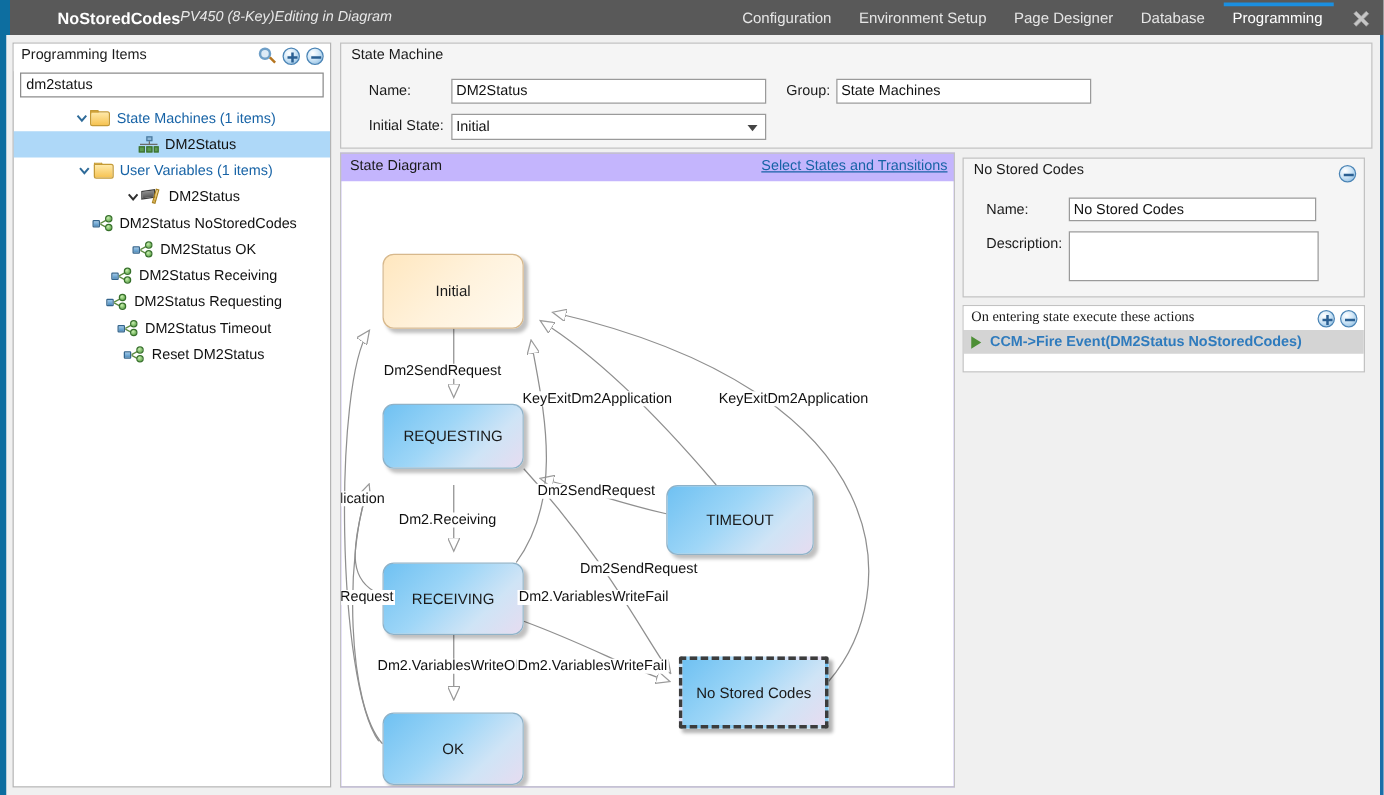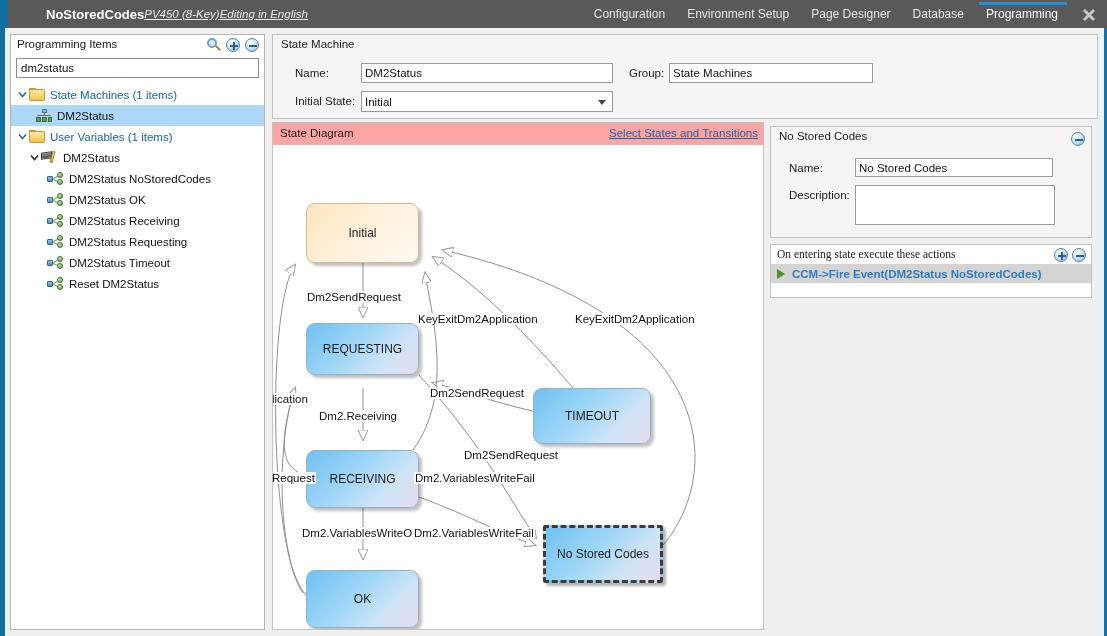--- a/index.html
+++ b/index.html
@@ -31,21 +31,21 @@
   .tb-title-wrap {
     position: absolute; left: 46px; top: 0; height: 28px;
     display: flex; align-items: center; 
   }
   .tb-title {
     color: #ffffff; font-size: 13px; font-weight: bold;
     letter-spacing: 0px;
   }
   .tb-sub {
     color: #e8e8e8; font-size: 11.5px;
-    font-style: italic; text-decoration: underline;
+    font-style: italic; 
   }
   .tb-nav {
     position: absolute; right: 38px; top: 0; height: 28px;
     display: flex; align-items: center; gap: 0px;
   }
   .tb-tab {
     color: #e6e6e6; font-size: 12px;
     padding: 0 11px; height: 28px;
     display: flex; align-items: center;
     position: relative;
@@ -114,21 +114,21 @@
     border: 1px solid #8c8c8c;
     background: #ffffff;
     font-size: 11.5px;
     color: #111;
     display: flex; align-items: center;
     padding: 0 4px;
   }
   .tree { padding: 2px 0 0 0; font-size: 11.5px; }
   .tree-row {
     height: 21px; display: flex; align-items: center;
-    white-space: nowrap; cursor: default;
+    white-space: nowrap; cursor: default; justify-content: center;
   }
   .tree-row.selected { background: #aed8f8; }
   .chev {
     width: 14px; display: inline-flex;
     justify-content: center; align-items: center;
     color: #3b6b93; font-size: 9px;
   }
   .chev svg { display: block; }
   .folder {
     width: 16px; height: 13px; margin-right: 5px;
@@ -239,21 +239,21 @@
     width: 0; height: 0;
     border-left: 4px solid transparent;
     border-right: 4px solid transparent;
     border-top: 5px solid #444;
   }
 
   
   .diagram-panel {
     position: absolute; left: 272px; top: 122px;
     width: 492px; height: 508px;
-    background: #fca5a5;
+    background: #c4b5fd;
     border: 1px solid #c2c2c2;
     overflow: hidden;
     padding-left: 22px;
   }
   .dp-title {
     position: absolute; left: 7px; top: 4px;
     font-size: 11.5px; color: #1a1a1a;
   }
   .dp-link {
     position: absolute; right: 5px; top: 4px;
@@ -355,21 +355,21 @@
 </head>
 <body>
 
 <div id="app">
 
   <div class="titlebar">
     <div class="tb-left-accent"></div>
     <div class="tb-title-wrap">
       <span class="tb-title">NoStoredCodes</span>
       <span class="tb-sub">PV450 (8-Key)</span>
-      <span class="tb-sub">Editing in English</span>
+      <span class="tb-sub">Editing in Diagram</span>
     </div>
     <div class="tb-nav">
       <div class="tb-tab">Configuration</div>
       <div class="tb-tab">Environment Setup</div>
       <div class="tb-tab">Page Designer</div>
       <div class="tb-tab">Database</div>
       <div class="tb-tab active">Programming</div>
     </div>
     <div class="tb-close">
       <svg width="20" height="20" viewBox="0 0 20 20">

